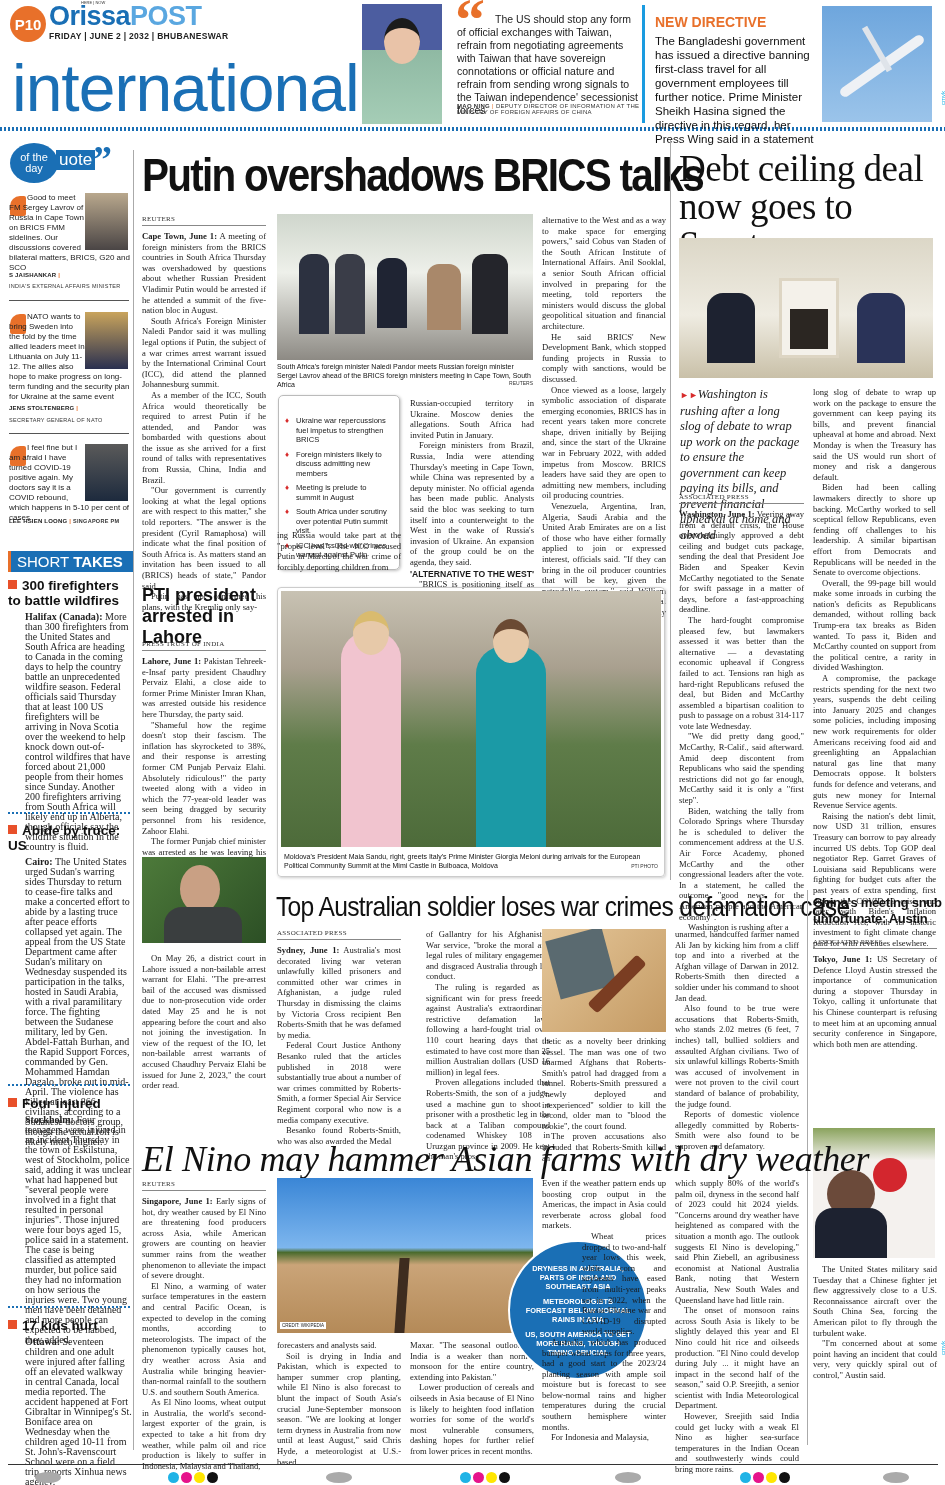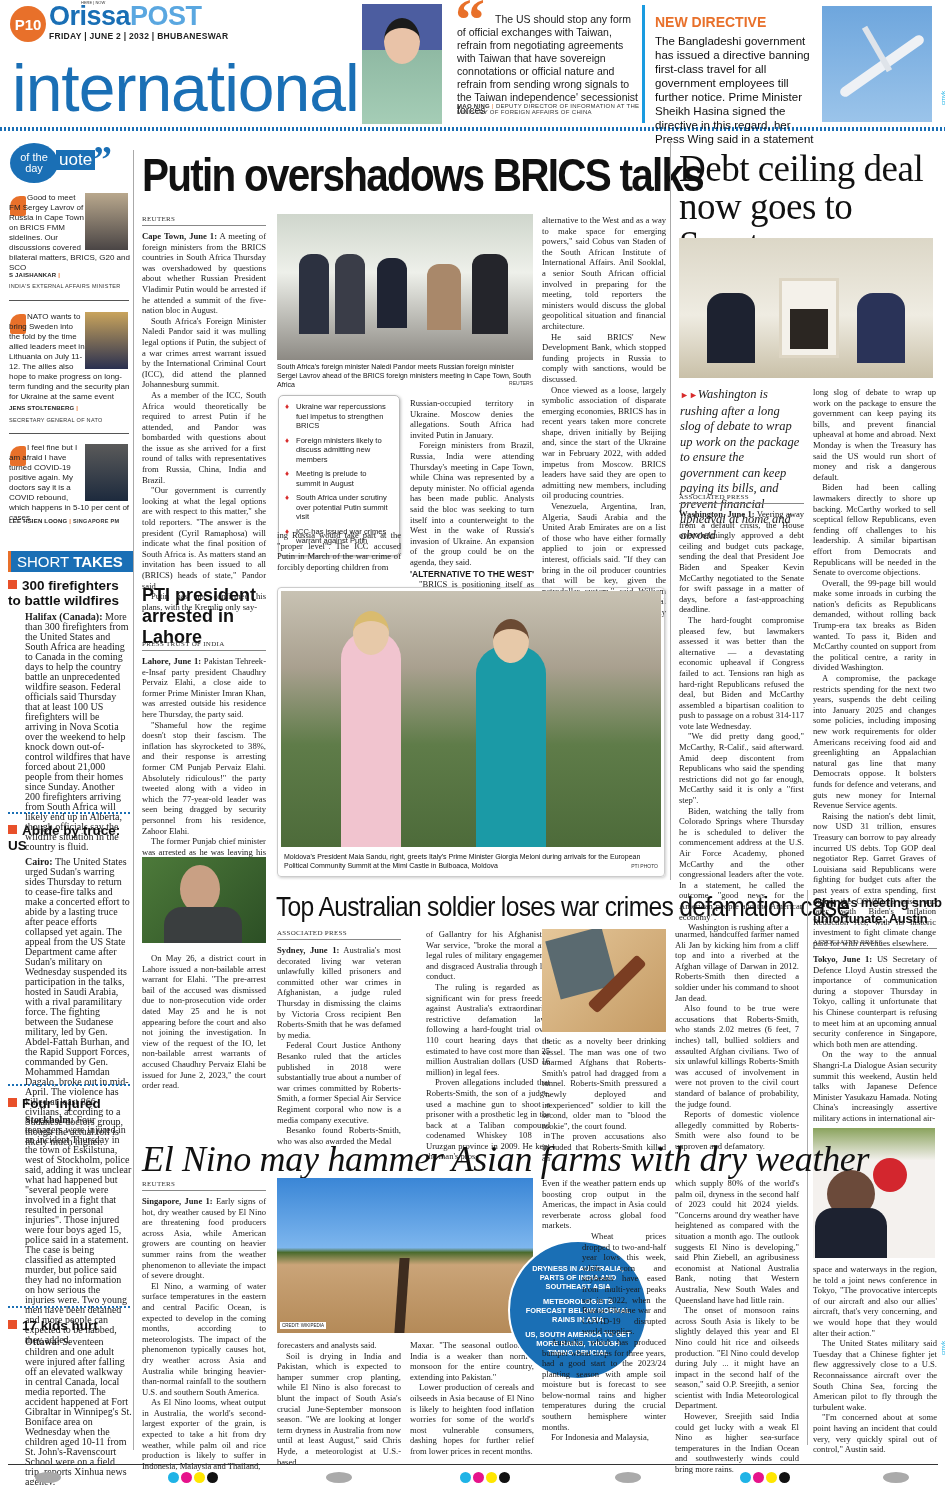--- a/index.html
+++ b/index.html
@@ -34,21 +34,21 @@
 .st-sq{display:inline-block;width:9px;height:9px;background:#e8502a;margin-right:5px;vertical-align:1px}
 .st-body{font-family:Liberation Serif, serif;font-size:10px;line-height:10px;color:#222}
 
 .h-putin{font-family:"Liberation Sans Narrow","Liberation Sans",sans-serif;font-weight:bold;font-size:47px;letter-spacing:-2px;transform:scaleX(.86);transform-origin:left;white-space:nowrap;color:#111}
 .h-debt{font-family:"Liberation Serif",serif;font-size:37px;line-height:38px;color:#111;letter-spacing:-.5px}
 .h-sans-b{font-family:"Liberation Sans",sans-serif;font-weight:bold;color:#111}
 .h-aus{font-family:"Liberation Sans",sans-serif;font-size:28px;color:#111;letter-spacing:-.8px;white-space:nowrap;transform:scaleX(.88);transform-origin:left}
 .h-elnino{font-family:"Liberation Serif",serif;font-style:italic;font-size:36px;color:#111;white-space:nowrap;letter-spacing:-.3px}
 .caption{font-family:"Liberation Sans",sans-serif;font-size:7px;line-height:9px;color:#111}
 .credit{font-family:"Liberation Sans",sans-serif;font-size:5px;color:#333;text-align:right}
-.bullet-box{border:1px solid #bbb;border-radius:5px;box-shadow:1px 1px 3px rgba(0,0,0,.25);padding:6px 6px 4px}
+.bullet-box{border:1px solid #bbb;border-radius:5px;box-shadow:1px 1px 3px rgba(0,0,0,.25);padding:20px 6px 4px}
 .bullet-box li{list-style:none;font-family:"Liberation Sans",sans-serif;font-size:7.6px;line-height:9.5px;margin-bottom:5px;padding-left:11px;position:relative}
 .bullet-box li::before{content:"\2666";color:#d72b2b;position:absolute;left:0;top:0;font-size:8px}
 .standfirst{font-family:"Liberation Serif",serif;font-style:italic;font-size:12.5px;line-height:15.5px;color:#222}
 .circle-box{width:140px;height:140px;border-radius:50%;background:#1a6fb5;color:#fff;font-family:"Liberation Sans",sans-serif;font-weight:bold;font-size:7.4px;line-height:9px;text-align:center;display:flex;flex-direction:column;justify-content:center;padding:0 14px;border:2px solid #fff}
 .circle-box div{margin:3px 0}
 .subhead{font-family:"Liberation Sans",sans-serif;font-weight:bold;font-size:8.6px;text-transform:uppercase}
 .vrule{border-left:1px solid #aaa}
 .footer-reg{display:flex;gap:2px}
 .footer-reg span{width:11px;height:11px;border-radius:50%;display:inline-block}
 </style>
@@ -251,30 +251,28 @@
   <p>Also found to be true were accusations that Roberts-Smith, who stands 2.02 metres (6 feet, 7 inches) tall, bullied soldiers and assaulted Afghan civilians. Two of six unlawful killings Roberts-Smith was accused of involvement in were not proven to the civil court standard of balance of probability, the judge found.</p>
   <p>Reports of domestic violence allegedly committed by Roberts-Smith were also found to be unproven and defamatory.</p>
 </div>
 
 <div class="abs vrule" style="left:807px;top:890px;height:555px"></div>
 <div class="abs h-sans-b" style="left:813px;top:895px;width:130px;font-size:13px;line-height:16px;letter-spacing:-.3px">China's meeting snub unfortunate: Austin</div>
 <div class="abs" style="left:813px;top:938px;width:124px">
   <div class="agency">ASSOCIATED PRESS</div>
   <div class="body-text">
     <p class="first"><span class="dateline">Tokyo, June 1:</span><span> US Secretary of Defence Lloyd Austin stressed the importance of communication during a stopover Thursday in Tokyo, calling it unfortunate that his Chinese counterpart is refusing to meet him at an upcoming annual security conference in Singapore, which both men are attending.</span></p>
-    <p>On the way to the annual Shangri-La Dialogue Asian security summit this weekend, Austin held talks with Japanese Defence Minister Yasukazu Hamada. Noting China's increasingly assertive military actions in international air-</p>
   </div>
 </div>
 <div class="abs photo" style="left:813px;top:1128px;width:122px;height:130px;background:linear-gradient(180deg,#8aa35d 0%,#f4f1ee 25%,#f4f1ee 100%)">
   <div style="position:absolute;left:60px;top:30px;width:34px;height:34px;border-radius:50%;background:#d3262e"></div>
   <div style="position:absolute;left:14px;top:42px;width:48px;height:48px;border-radius:50%;background:#6b4a3a"></div>
   <div style="position:absolute;left:2px;top:80px;width:72px;height:52px;background:#1d2230;border-radius:18px 18px 0 0"></div>
 </div>
 <div class="abs body-text" style="left:813px;top:1264px;width:124px">
-  <p class="first">space and waterways in the region, he told a joint news conference in Tokyo, "The provocative intercepts of our aircraft and also our allies' aircraft, that's very concerning, and we would hope that they would alter their action."</p>
   <p>The United States military said Tuesday that a Chinese fighter jet flew aggressively close to a U.S. Reconnaissance aircraft over the South China Sea, forcing the American pilot to fly through the turbulent wake.</p>
   <p>"I'm concerned about at some point having an incident that could very, very quickly spiral out of control," Austin said.</p>
 </div>
 <div class="abs" style="left:936px;top:1345px;font-family:'Liberation Sans',sans-serif;font-size:6px;transform:rotate(-90deg);color:#1fb3e6">cmyk</div>
 
 <div class="abs h-elnino" style="left:142px;top:1138px">El Nino may hammer Asian farms with dry weather</div>
 <div class="abs" style="left:142px;top:1180px;width:124px">
   <div class="agency">REUTERS</div>
   <div class="body-text">
     <p class="first"><span class="dateline">Singapore, June 1:</span><span> Early signs of hot, dry weather caused by El Nino are threatening food producers across Asia, while American growers are counting on heavier summer rains from the weather phenomenon to alleviate the impact of severe drought.</span></p>

